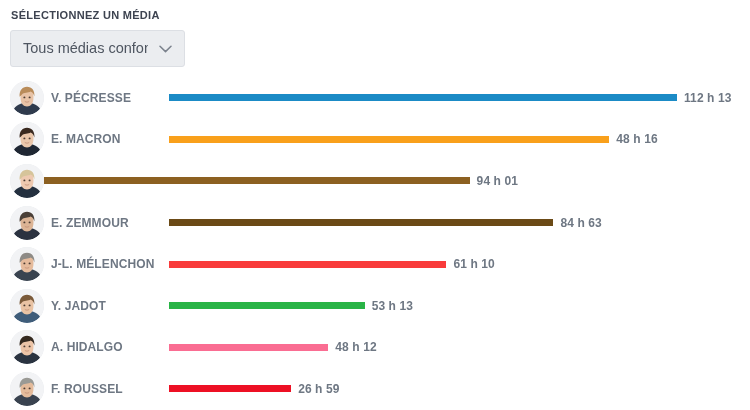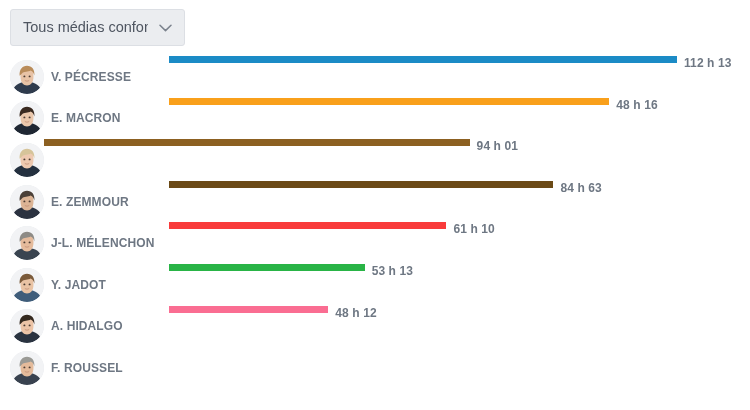--- a/index.html
+++ b/index.html
@@ -97,20 +97,21 @@
     text-transform: uppercase;
     white-space: nowrap;
     -webkit-font-smoothing: antialiased;
   }
 
   .bar-area {
     position: relative;
     flex: 1 1 auto;
     height: 100%;
     display: flex;
+    align-items: center;
   }
   .bar {
     height: 7px;
     border-radius: 0;
     flex: 0 0 auto;
   }
   .bar-value {
     font-family: "Liberation Sans", sans-serif;
     font-size: 12px;
     font-weight: bold;
@@ -118,20 +119,21 @@
     white-space: nowrap;
     margin-left: 7px;
     letter-spacing: 0.1px;
     -webkit-font-smoothing: antialiased;
   }
 </style>
 </head>
 <body>
 
 <div id="selector-block">
+  <div id="selector-label">SÉLECTIONNEZ UN MÉDIA</div>
   <div id="media-select-wrap">
     <select id="media-select"><option value="Tous médias confondus">Tous médias confondus</option></select>
     <span id="select-chevron">
       <svg width="13" height="8" viewBox="0 0 13 8" aria-hidden="true">
         <path d="M1 1.3 L6.5 6.6 L12 1.3" fill="none" stroke="#7b828d" stroke-width="1.5" stroke-linecap="round" stroke-linejoin="round"></path>
       </svg>
     </span>
   </div>
 </div>
 
@@ -323,14 +325,18 @@
             <path d="M2 34 C3 25 9 22 17 22 C25 22 31 25 32 34 Z" fill="#39424f"></path>
             <path d="M10.5 16.5 C10.5 22.5 13.4 25.5 17 25.5 C20.6 25.5 23.5 22.5 23.5 16.5 C23.5 10.5 21 7.5 17 7.5 C13 7.5 10.5 10.5 10.5 16.5 Z" fill="#e4bb9b"></path>
             <path d="M9.6 15.8 C9.2 9.6 12.2 5.8 17 5.8 C21.8 5.8 24.9 9.4 24.4 15.6 C23.6 13.2 22.6 11.2 20.6 10.6 C18.4 11.8 13.6 11.6 11.9 13.6 C11.1 14.3 10.4 15.3 9.6 15.8 Z" fill="#9a9a95"></path>
             <ellipse cx="14.4" cy="16.4" rx="1" ry="0.85" fill="#4a3b32"></ellipse>
             <ellipse cx="19.6" cy="16.4" rx="1" ry="0.85" fill="#4a3b32"></ellipse>
             <path d="M15.1 20.6 C16.2 21.4 17.8 21.4 18.9 20.6" fill="none" stroke="#c28e76" stroke-width="0.8" stroke-linecap="round"></path>
           </g>
         </svg>
       </div>
       <div class="cand-name">F. ROUSSEL</div>
+      <div class="bar-area">
+        <div class="bar" style="width: 122.153px; background: rgb(237, 16, 36);"></div>
+        <div class="bar-value">26 h 59</div>
+      </div>
     </div>
   </div>
 
 </body></html>

